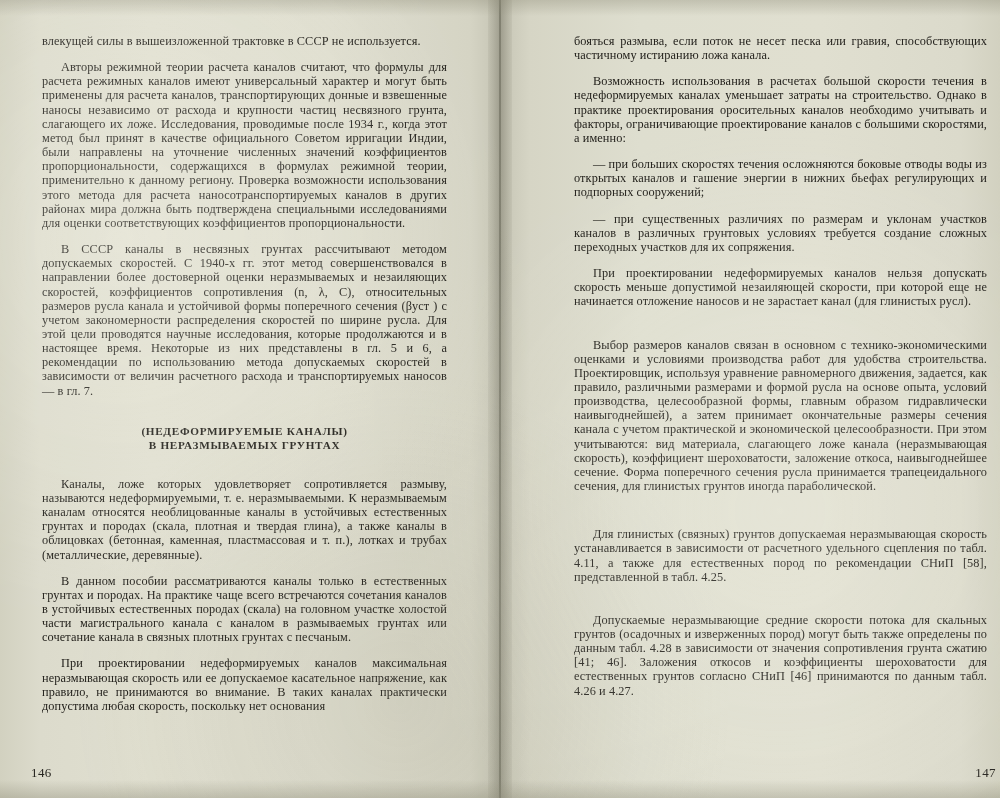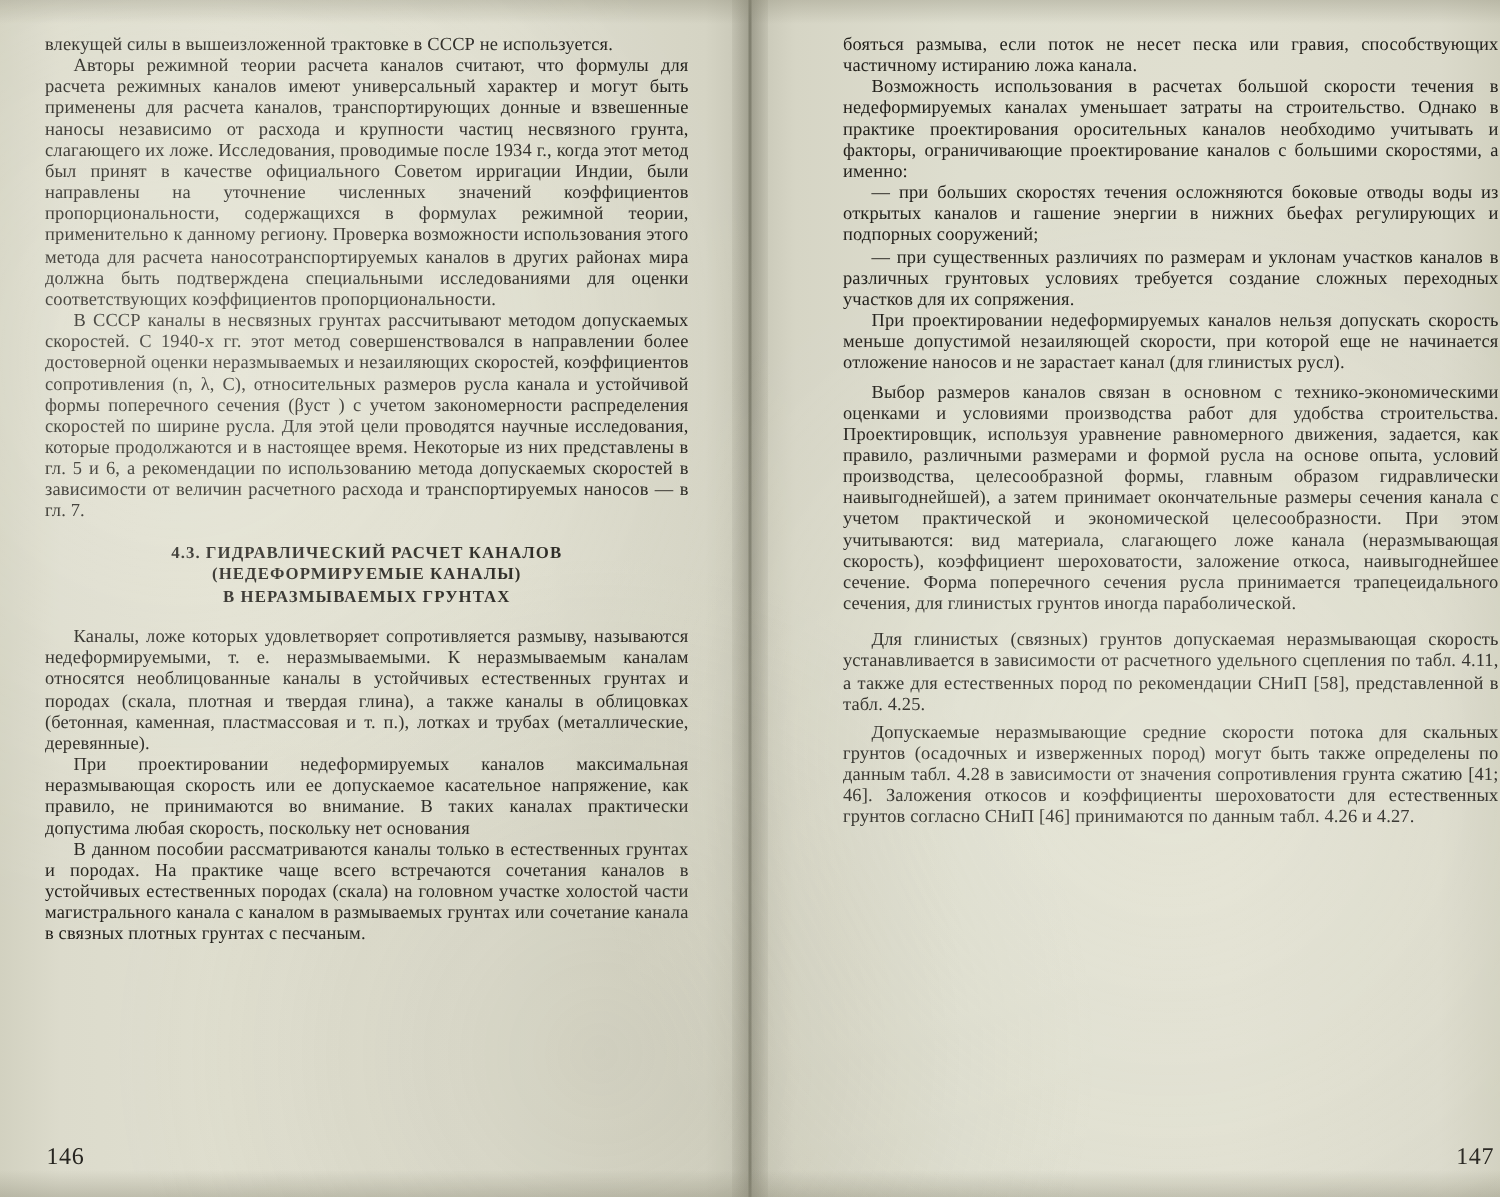--- a/index.html
+++ b/index.html
@@ -57,21 +57,21 @@
   }
   .col {
     font-size: 12.3px;
     line-height: 14.15px;
     text-align: justify;
     color: #23211c;
     letter-spacing: 0.1px;
     -webkit-font-smoothing: none;
   }
   .col p {
-    margin: 0;
+    margin: 12px;
     text-indent: 19px;
     text-align: justify;
   }
   .col p.noind {
     text-indent: 0;
   }
   .sp-5 { height: 5px; }
   .sp-12 { height: 12px; }
   .sp-14 { height: 14px; }
   .heading {
@@ -81,21 +81,21 @@
     letter-spacing: 0.7px;
     color: #201e19;
     text-transform: uppercase;
     font-family: "Liberation Serif", serif;
     font-weight: 600;
   }
   .heading .ln { display: block; }
   .folio {
     position: absolute;
     bottom: 17px;
-    font-size: 16px;
+    font-size: 13px;
     color: #272520;
     letter-spacing: 0.4px;
   }
   .folio-left { left: 31px; }
   .folio-right { right: 33px; }
   .grain {
     position: absolute;
     inset: 0;
     pointer-events: none;
     background-image:
@@ -124,29 +124,28 @@
 <div class="book">
 
   <div class="page page-left">
     <div class="col">
       <p class="noind">влекущей силы в вышеизложенной  трактовке в СССР не используется.</p>
       <p>Авторы режимной теории расчета каналов считают, что формулы для расчета режимных каналов имеют универсальный характер и могут быть применены для расчета каналов, транспортирующих донные и взвешенные наносы независимо от расхода и крупности частиц несвязного грунта, слагающего их ложе. Исследования, проводимые после 1934 г., когда этот метод был принят в качестве официального Советом ирригации Индии, были направлены на уточнение численных значений коэффициентов пропорциональности, содержащихся в формулах режимной теории, применительно к данному региону. Проверка возможности использования этого метода для расчета наносотранспортируемых каналов в других районах мира должна быть подтверждена специальными исследованиями для оценки соответствующих коэффициентов пропорциональности.</p>
       <p>В СССР каналы в несвязных грунтах  рассчитывают методом допускаемых скоростей. С 1940-х гг. этот метод совершенствовался в направлении более достоверной оценки неразмываемых и незаиляющих скоростей, коэффициентов сопротивления (n, λ, C), относительных размеров русла канала и устойчивой формы поперечного сечения (βуст ) с учетом закономерности распределения  скоростей по ширине русла. Для этой цели проводятся научные исследования, которые продолжаются и в настоящее время.  Некоторые из них представлены в гл. 5 и 6, а рекомендации по использованию метода допускаемых скоростей в зависимости  от величин расчетного расхода и транспортируемых наносов — в гл. 7.</p>
 
       <div class="sp-14"></div>
       <div class="heading">
-        <span class="ln">4.3. Гидравлический расчет каналов</span>
         <span class="ln">(недеформируемые каналы)</span>
         <span class="ln">в неразмываемых грунтах</span>
       </div>
       <div class="sp-12"></div>
 
       <p>Каналы, ложе которых удовлетворяет сопротивляется размыву, называются недеформируемыми, т. е. неразмываемыми. К неразмываемым каналам относятся необлицованные каналы в устойчивых естественных грунтах и породах (скала,  плотная и твердая глина), а также каналы в облицовках (бетонная, каменная, пластмассовая и т. п.), лотках и трубах (металлические, деревянные).</p>
+      <p>В данном пособии рассматриваются каналы только в естественных грунтах и породах. На практике чаще всего встречаются сочетания каналов в устойчивых естественных породах (скала) на головном участке холостой части магистрального канала с каналом в размываемых грунтах или сочетание канала в связных  плотных грунтах с песчаным.</p>
       <p>При проектировании недеформируемых каналов максимальная неразмывающая скорость или ее допускаемое касательное напряжение, как правило, не принимаются во внимание. В таких каналах практически допустима любая скорость, поскольку нет основания</p>
-      <p>В данном пособии рассматриваются каналы только в естественных грунтах и породах. На практике чаще всего встречаются сочетания каналов в устойчивых естественных породах (скала) на головном участке холостой части магистрального канала с каналом в размываемых грунтах или сочетание канала в связных  плотных грунтах с песчаным.</p>
     </div>
     <div class="folio folio-left">146</div>
   </div>
 
   <div class="page page-right">
     <div class="col">
       <p class="noind">бояться размыва, если поток не несет песка или гравия, способствующих частичному истиранию ложа канала.</p>
       <p>Возможность использования в расчетах большой скорости течения в недеформируемых каналах уменьшает затраты на строительство. Однако в практике проектирования оросительных каналов необходимо учитывать и факторы, ограничивающие проектирование каналов с большими скоростями, а именно:</p>
       <p>— при больших скоростях течения осложняются боковые отводы воды из открытых каналов и гашение энергии в нижних бьефах регулирующих и подпорных сооружений;</p>
       <p>— при существенных различиях по размерам и уклонам участков каналов в различных грунтовых условиях  требуется создание сложных переходных участков для их сопряжения.</p>

